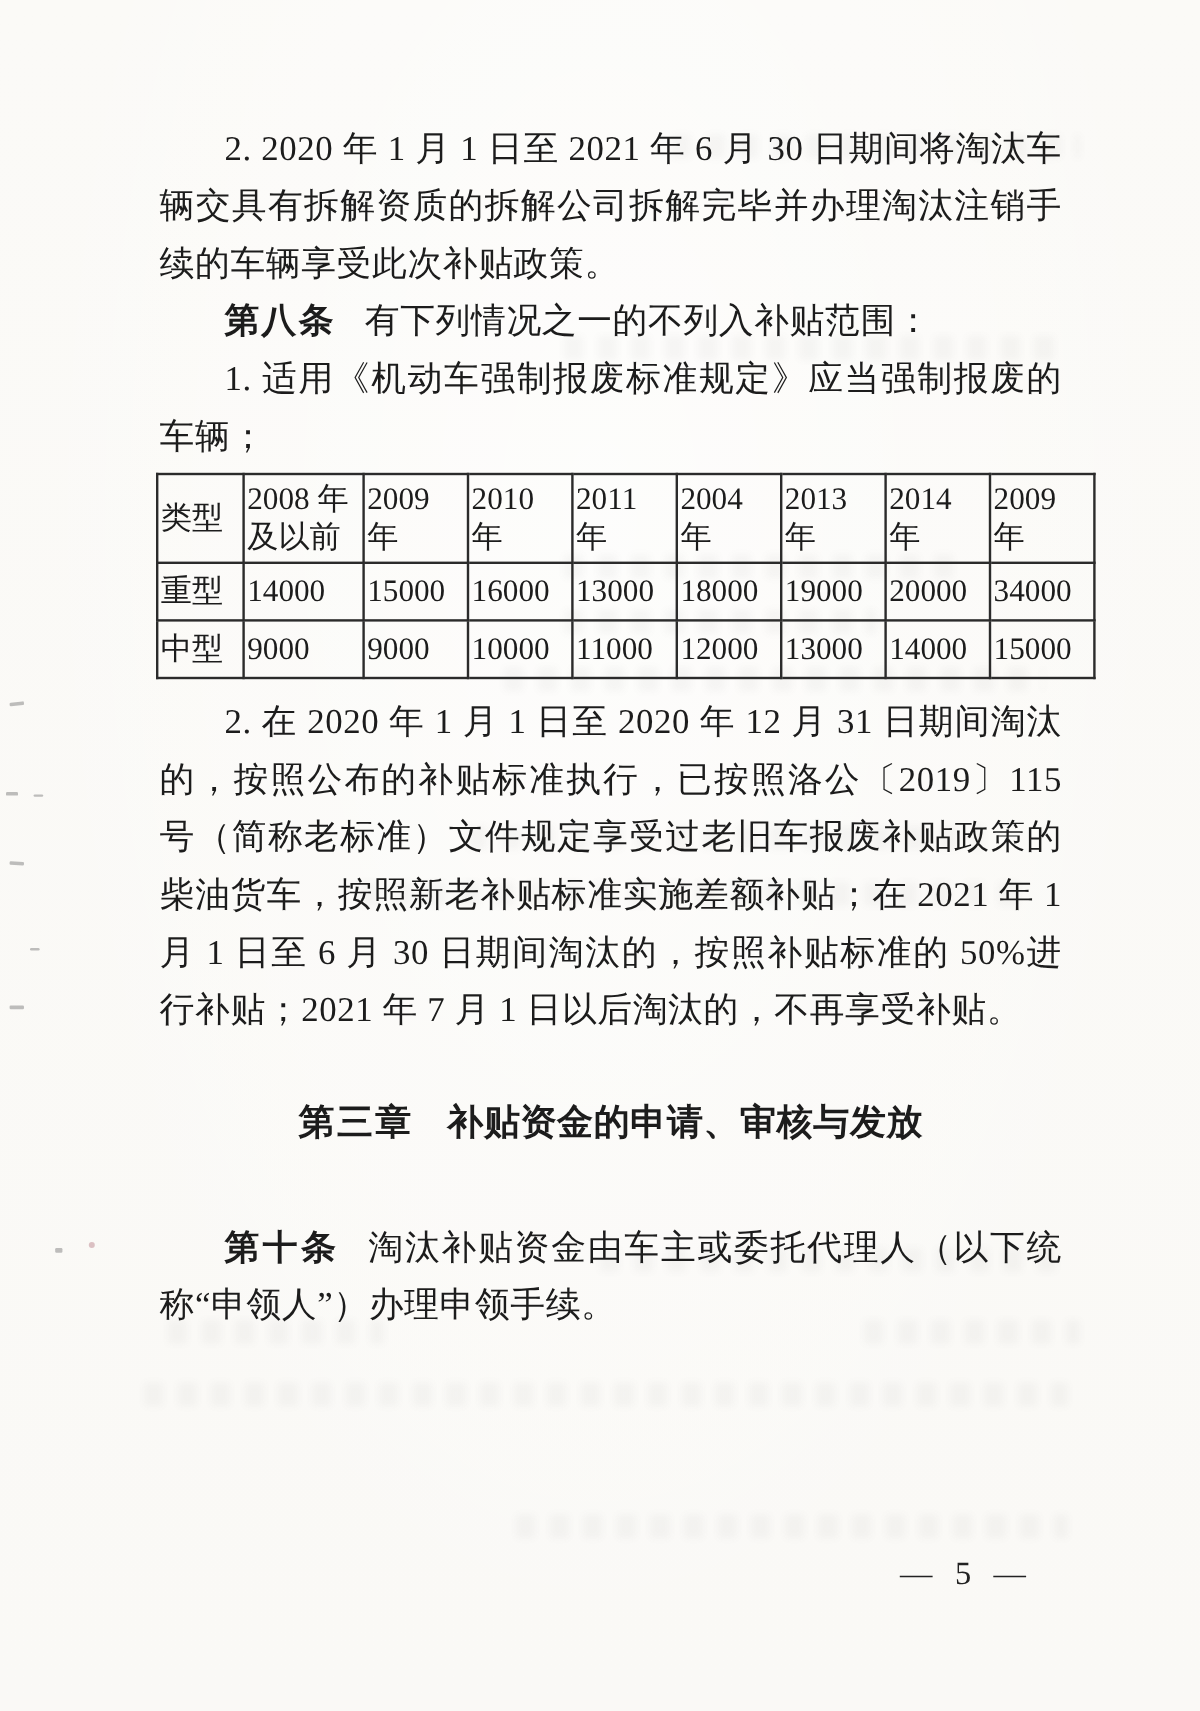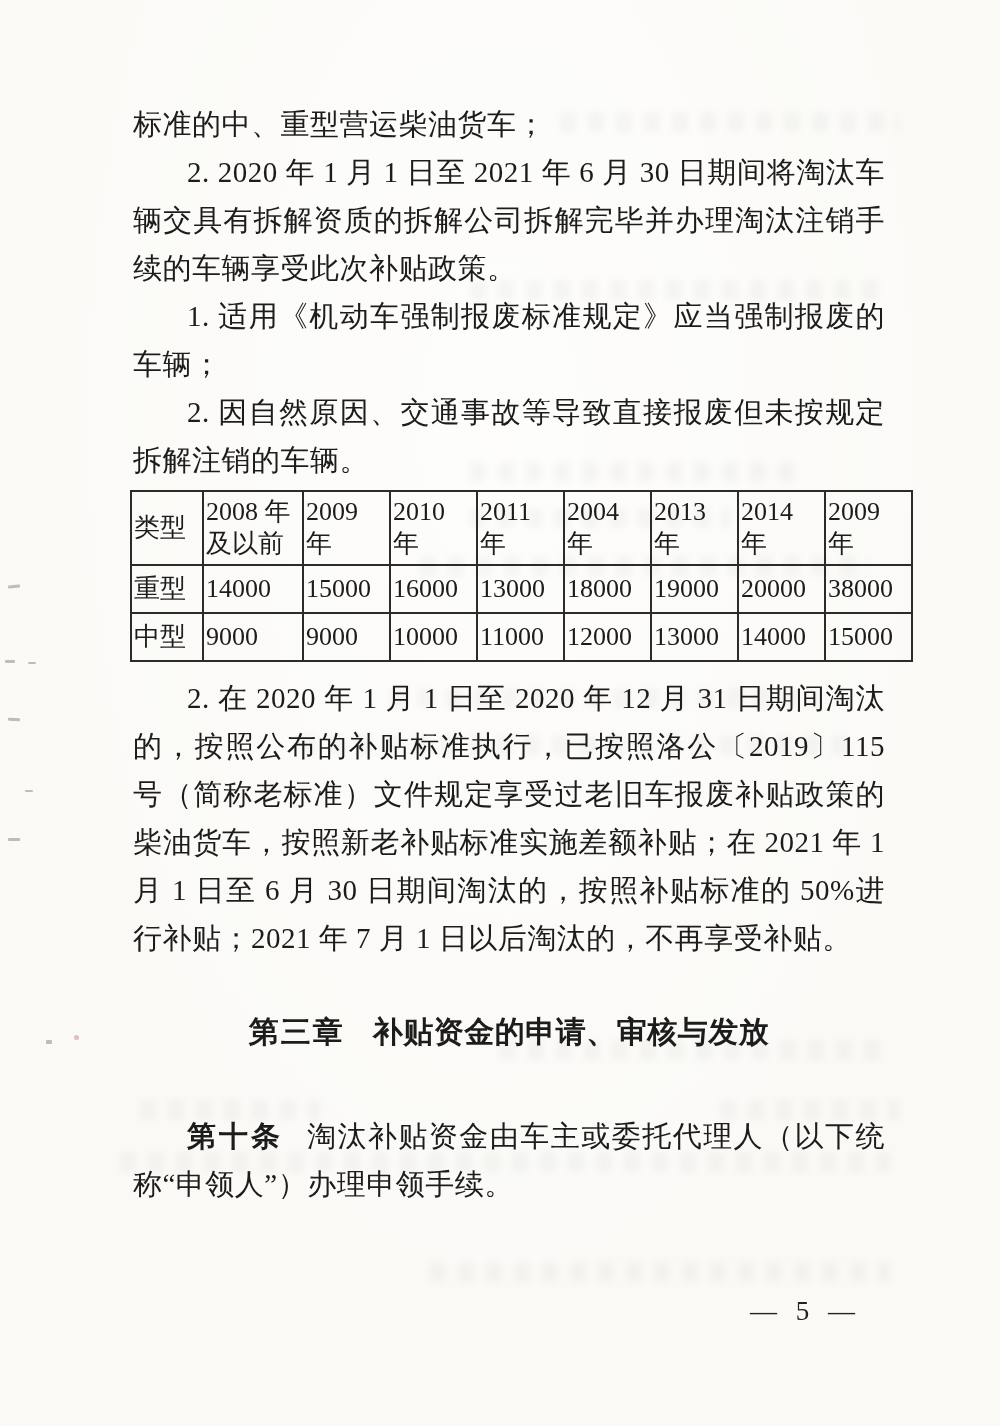--- a/index.html
+++ b/index.html
@@ -123,28 +123,27 @@
   <div class="tick" style="top:660px; left:5px;  width:10px; height:3px;"></div>
   <div class="tick" style="top:662px; left:28px; width:8px;  height:2px;"></div>
   <div class="tick" style="top:718px; left:8px;  width:12px; height:3px; transform:rotate(4deg);"></div>
   <div class="tick" style="top:790px; left:25px; width:8px;  height:2px;"></div>
   <div class="tick" style="top:838px; left:8px;  width:12px; height:3px;"></div>
   <div class="tick" style="top:1040px; left:46px; width:6px; height:4px;"></div>
   <div class="dot" style="top:1035px; left:74px;"></div>
 
   <div class="content">
 
-    <p>标准的中、重型营运柴油货车；</p>
 
     <p class="indent">2. 2020 年 1 月 1 日至 2021 年 6 月 30 日期间将淘汰车辆交具有拆解资质的拆解公司拆解完毕并办理淘汰注销手续的车辆享受此次补贴政策。</p>
 
+    <p class="indent"><span class="art-label">第八条</span><span>有下列情况之一的不列入补贴范围：</span></p>
 
     <p class="indent">1. 适用《机动车强制报废标准规定》应当强制报废的车辆；</p>
 
-    <p class="indent">2. 因自然原因、交通事故等导致直接报废但未按规定拆解注销的车辆。</p>
 
 
 
     <table class="subsidy">
       <colgroup>
         <col class="c-type">
         <col class="c-first">
         <col class="c-year">
           <col class="c-year">
           <col class="c-year">
@@ -167,21 +166,21 @@
       </tr>
       <tr class="datarow">
         <td>重型</td>
         <td>14000</td>
         <td>15000</td>
         <td>16000</td>
         <td>13000</td>
         <td>18000</td>
         <td>19000</td>
         <td>20000</td>
-        <td>38000</td>
+        <td>34000</td>
       </tr>
       <tr class="datarow">
         <td>中型</td>
         <td>9000</td>
         <td>9000</td>
         <td>10000</td>
         <td>11000</td>
         <td>12000</td>
         <td>13000</td>
         <td>14000</td>

